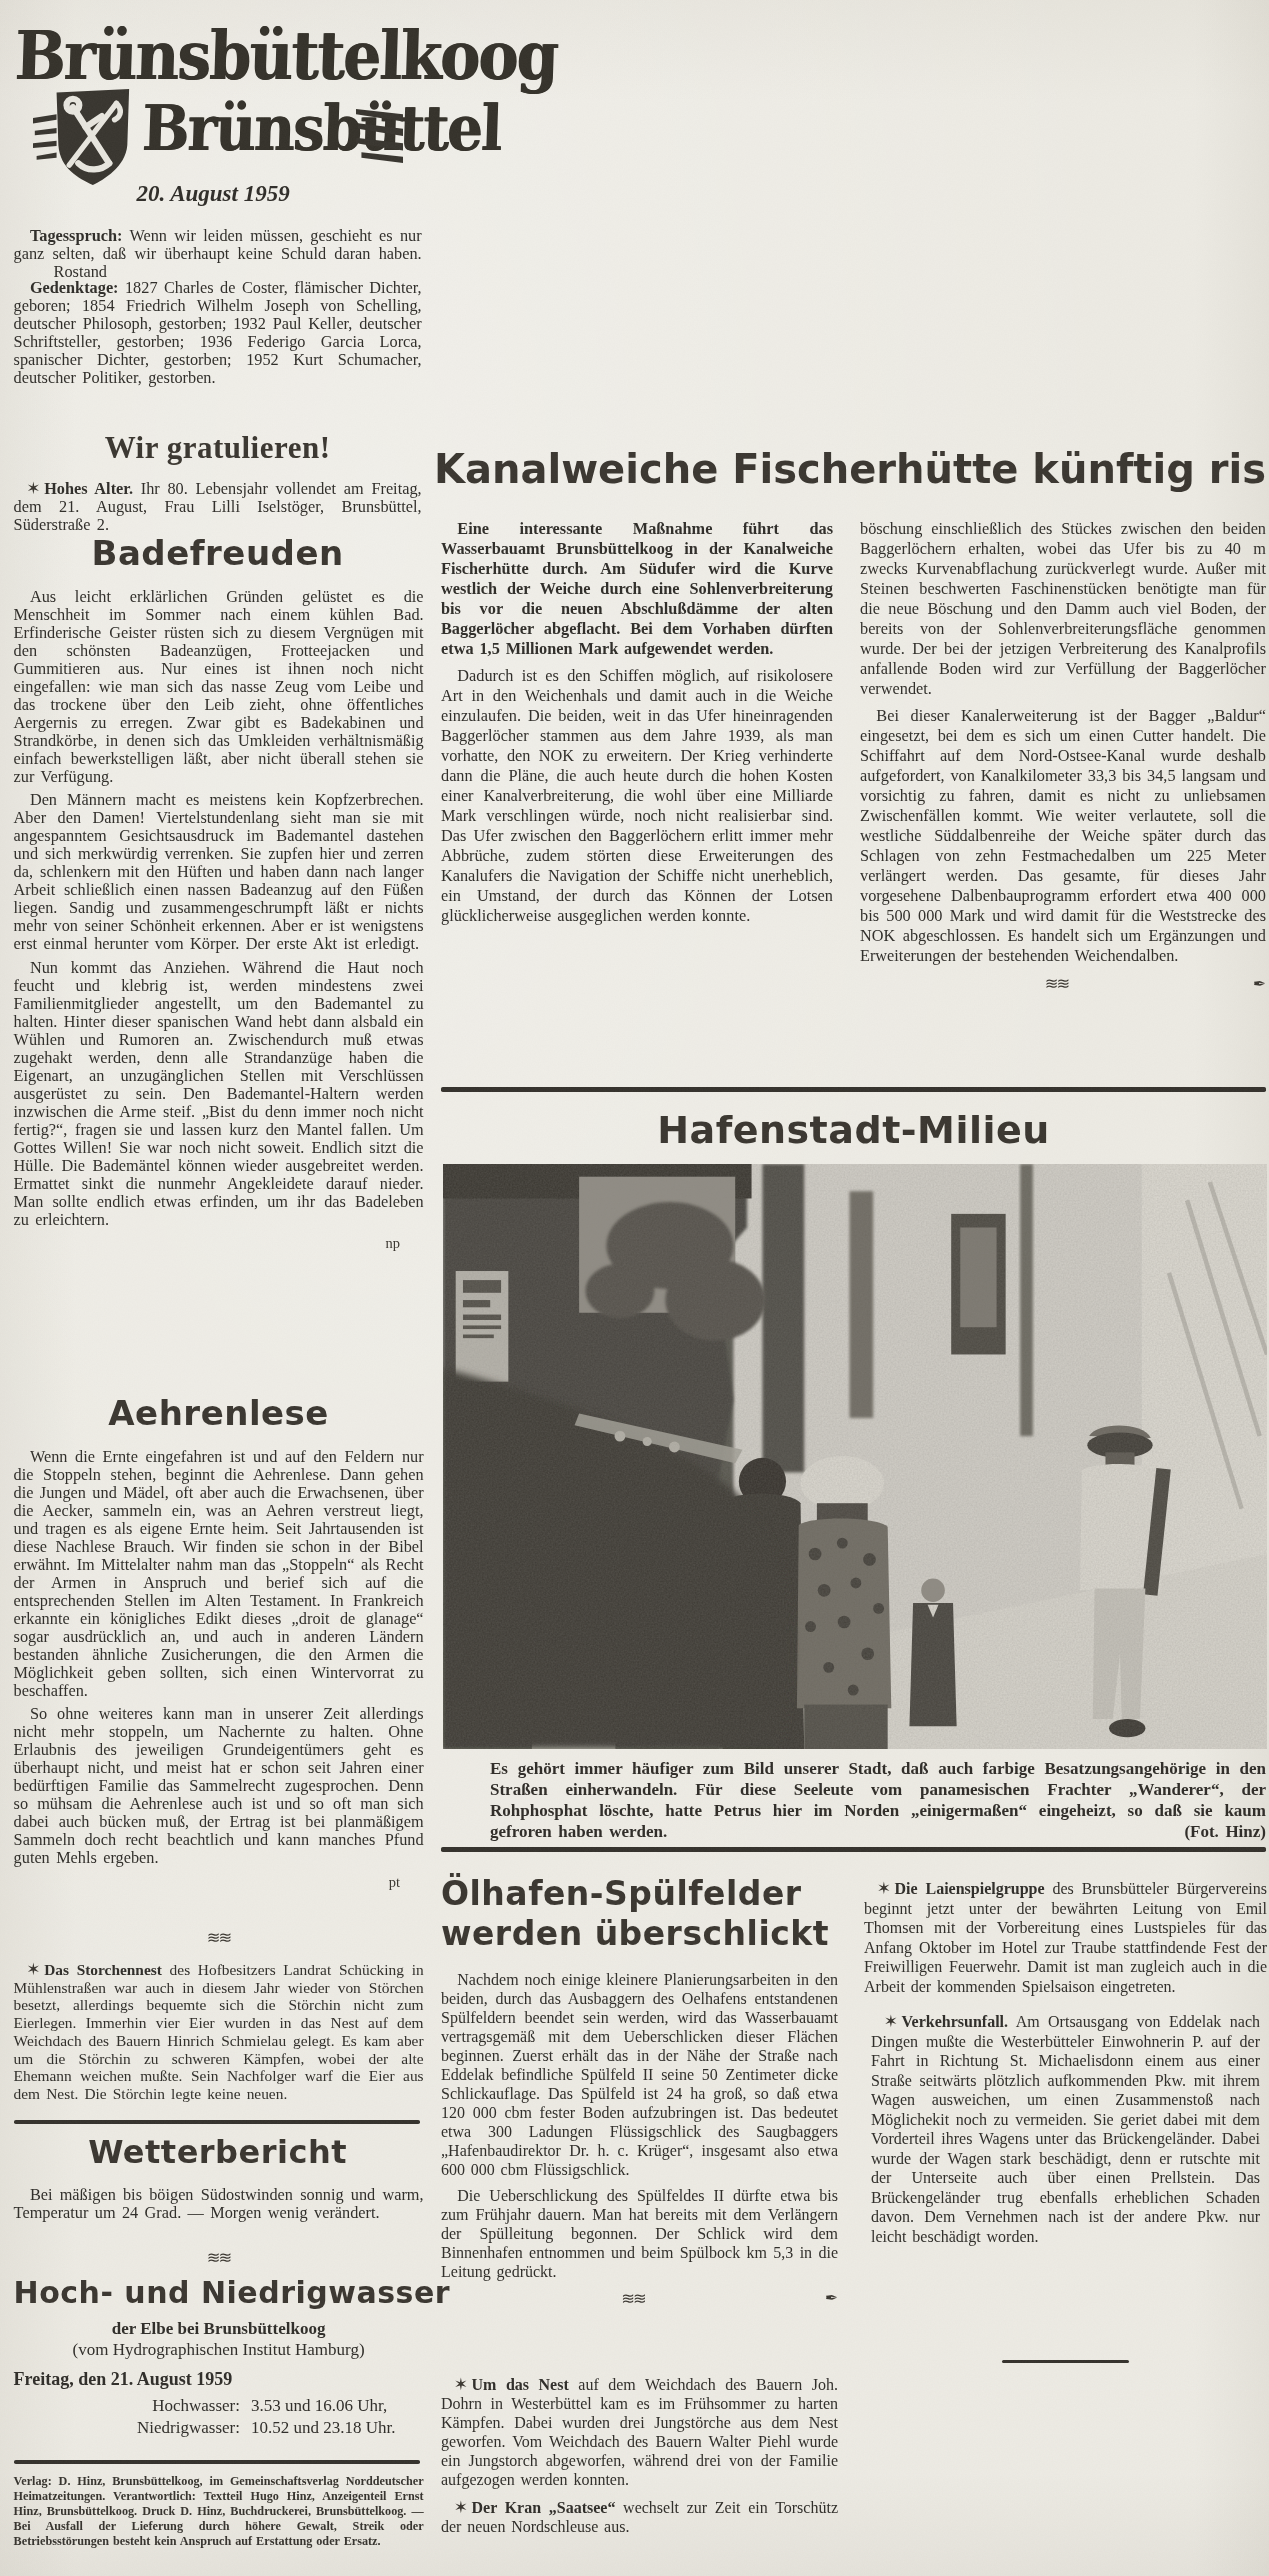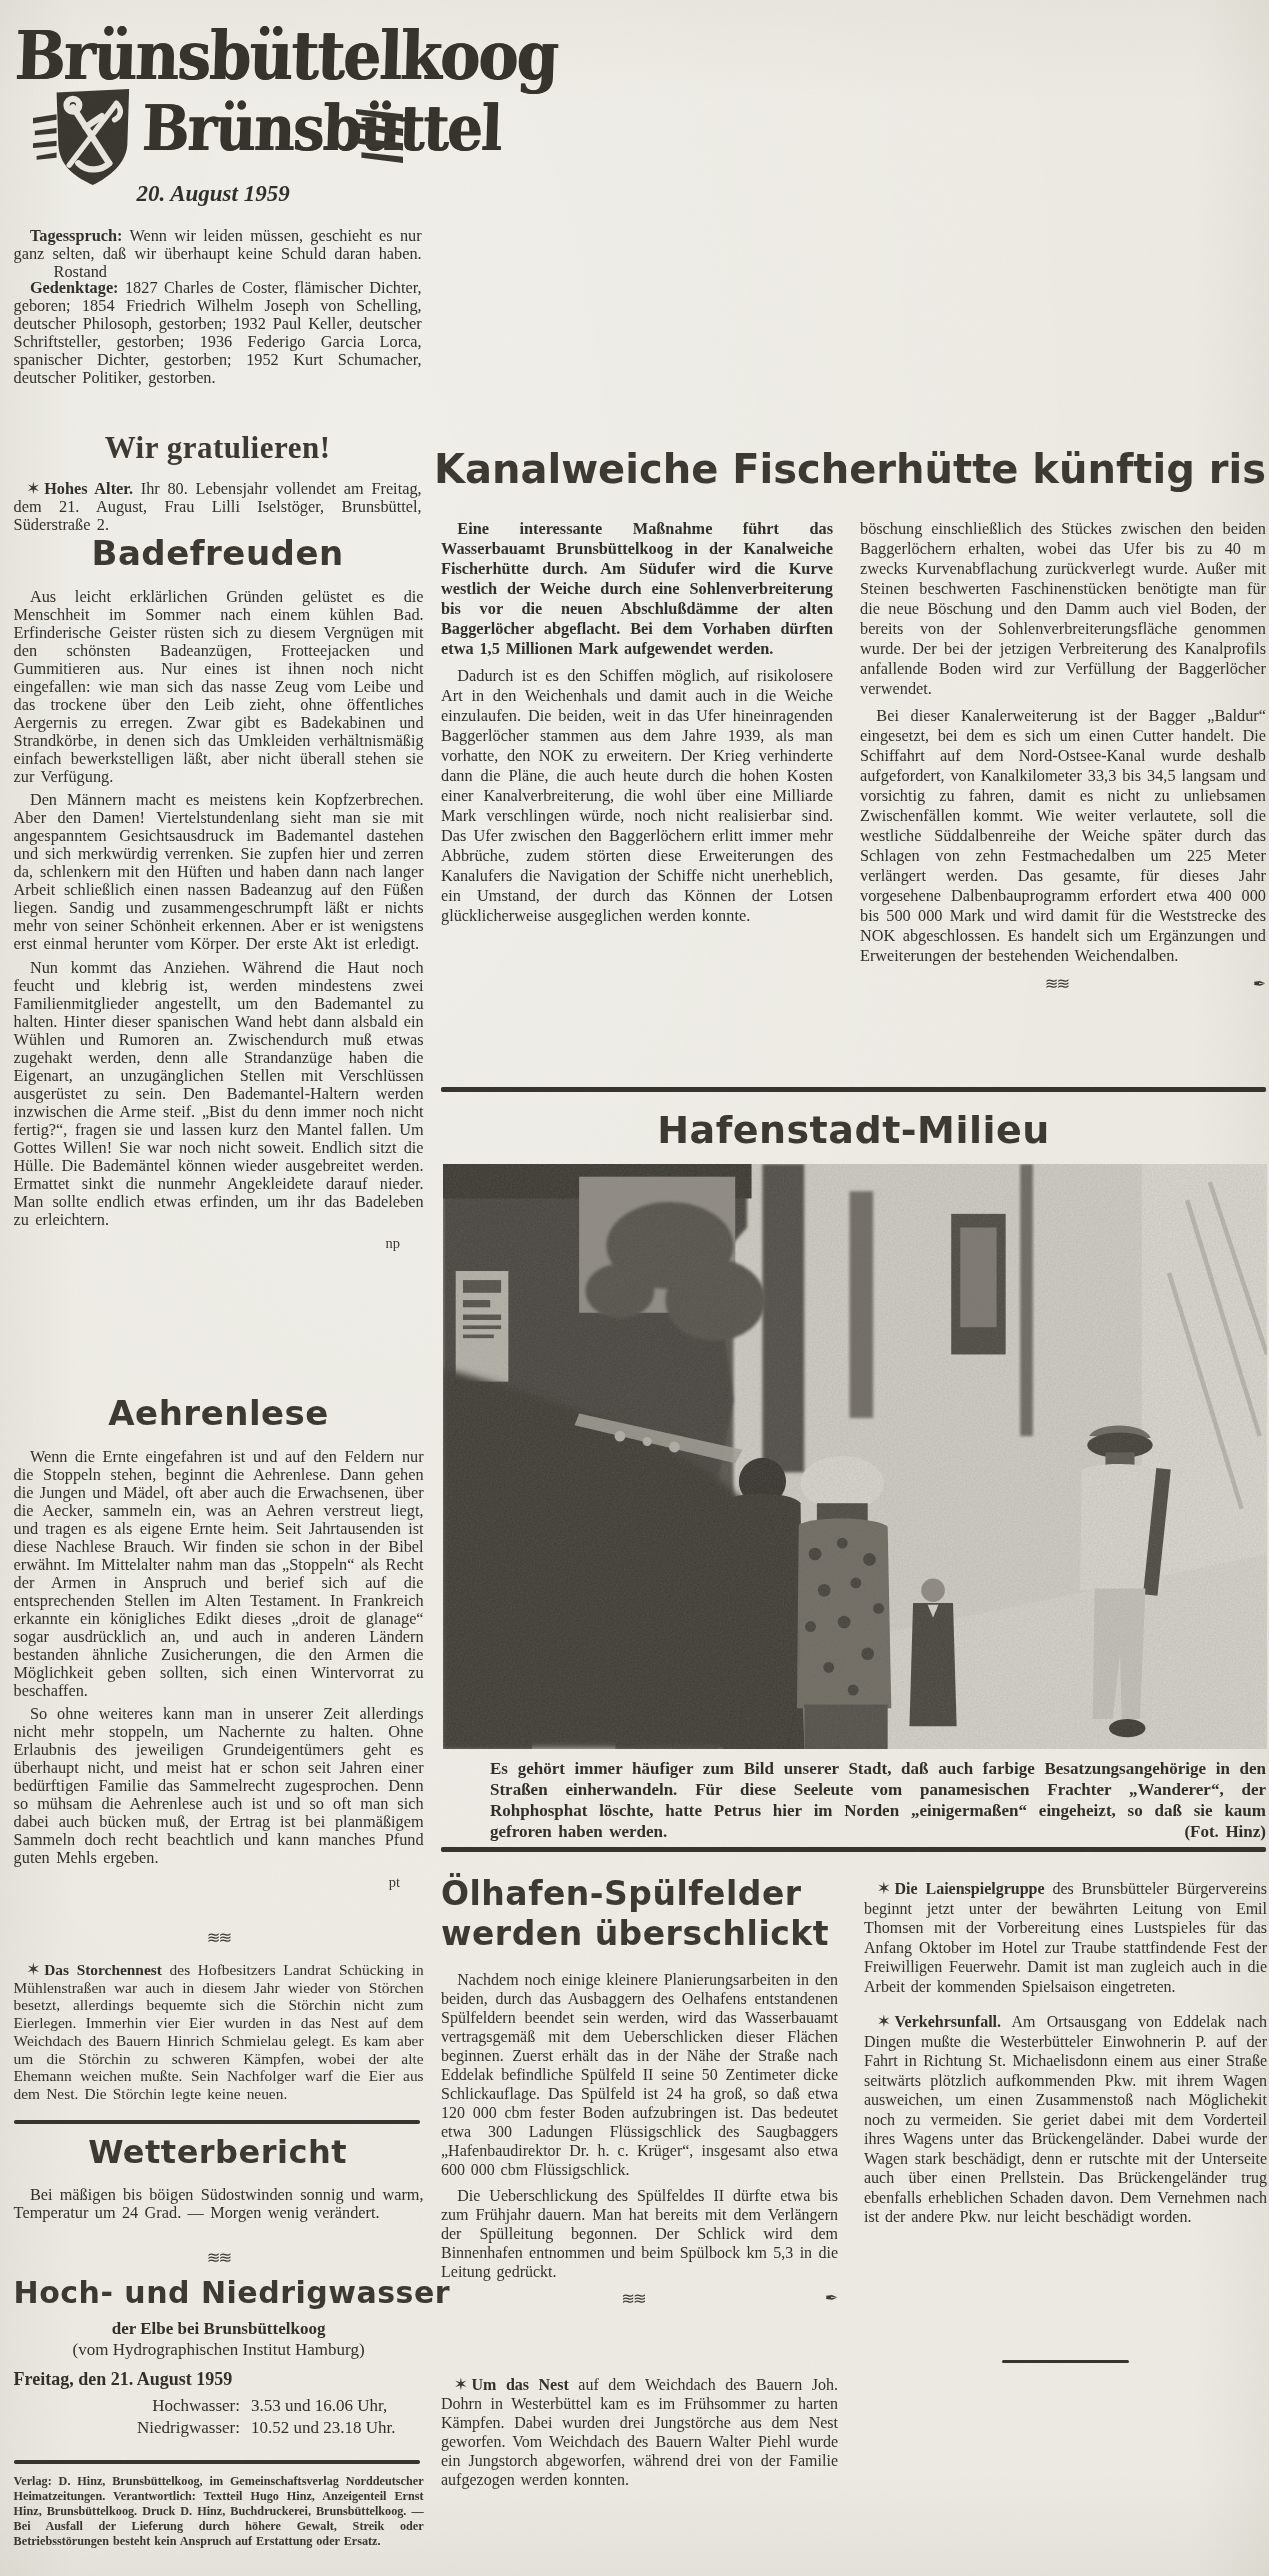--- a/index.html
+++ b/index.html
@@ -324,26 +324,28 @@
     <p>Die Ueberschlickung des Spülfeldes II dürfte etwa bis zum Frühjahr dauern. Man hat bereits mit dem Verlängern der Spülleitung begonnen. Der Schlick wird dem Binnenhafen entnommen und beim Spülbock km 5,3 in die Leitung gedrückt.</p>
     <div style="display:flex; justify-content:space-between; align-items:center;">
       <span style="flex:1;" class="endmark">≋≋</span>
       <span class="pensig">✒</span>
     </div>
   </div>
 
   <div class="abs col-text" style="left:441px; top:2375px; width:397px; font-size:16px; line-height:19px;">
     <p style="text-indent:0; margin:0 0 9px 0;"><span class="star">✶</span><span class="lbl">Um das Nest</span>
       <span>auf dem Weichdach des Bauern Joh. Dohrn in Westerbüttel kam es im Frühsommer zu harten Kämpfen. Dabei wurden drei Jungstörche aus dem Nest geworfen. Vom Weichdach des Bauern Walter Piehl wurde ein Jungstorch abgeworfen, während drei von der Familie aufgezogen werden konnten.</span></p>
+    <p style="text-indent:0; margin:0;"><span class="star">✶</span><span class="lbl">Der Kran „Saatsee“</span>
+      <span>wechselt zur Zeit ein Torschütz der neuen Nordschleuse aus.</span></p>
   </div>
 
   <div class="abs col-text" style="left:864px; top:1879px; width:403px; font-size:16px; line-height:19.5px;">
     <p style="text-indent:0; margin:0 0 16.3px 0;"><span class="star">✶</span><span class="lbl">Die Laienspielgruppe</span>
       <span>des Brunsbütteler Bürgervereins beginnt jetzt unter der bewährten Leitung von Emil Thomsen mit der Vorbereitung eines Lustspieles für das Anfang Oktober im Hotel zur Traube stattfindende Fest der Freiwilligen Feuerwehr. Damit ist man zugleich auch in die Arbeit der kommenden Spielsaison eingetreten.</span></p>
-    <p style="text-indent:0; margin:0;"><span class="star">✶</span><span class="lbl">Verkehrsunfall.</span>
+    <p style="text-indent:0; margin:7px;"><span class="star">✶</span><span class="lbl">Verkehrsunfall.</span>
       <span>Am Ortsausgang von Eddelak nach Dingen mußte die Westerbütteler Einwohnerin P. auf der Fahrt in Richtung St. Michaelisdonn einem aus einer Straße seitwärts plötzlich aufkommenden Pkw. mit ihrem Wagen ausweichen, um einen Zusammenstoß nach Möglichekit noch zu vermeiden. Sie geriet dabei mit dem Vorderteil ihres Wagens unter das Brückengeländer. Dabei wurde der Wagen stark beschädigt, denn er rutschte mit der Unterseite auch über einen Prellstein. Das Brückengeländer trug ebenfalls erheblichen Schaden davon. Dem Vernehmen nach ist der andere Pkw. nur leicht beschädigt worden.</span></p>
   </div>
 
   <div class="abs rule" style="left:1002px; top:2360px; width:127px; height:2.7px;"></div>
 
   <svg class="abs noise" style="left:0; top:0; opacity:0.18;" width="1270" height="2576" viewBox="0 0 1400 2840">
     <filter id="paperNoise">
       <feTurbulence type="fractalNoise" baseFrequency="0.7" numOctaves="2" stitchTiles="stitch"></feTurbulence>
       <feColorMatrix type="matrix" values="0 0 0 0 0.45  0 0 0 0 0.43  0 0 0 0 0.38  0 0 0 0.35 0"></feColorMatrix>
     </filter>

